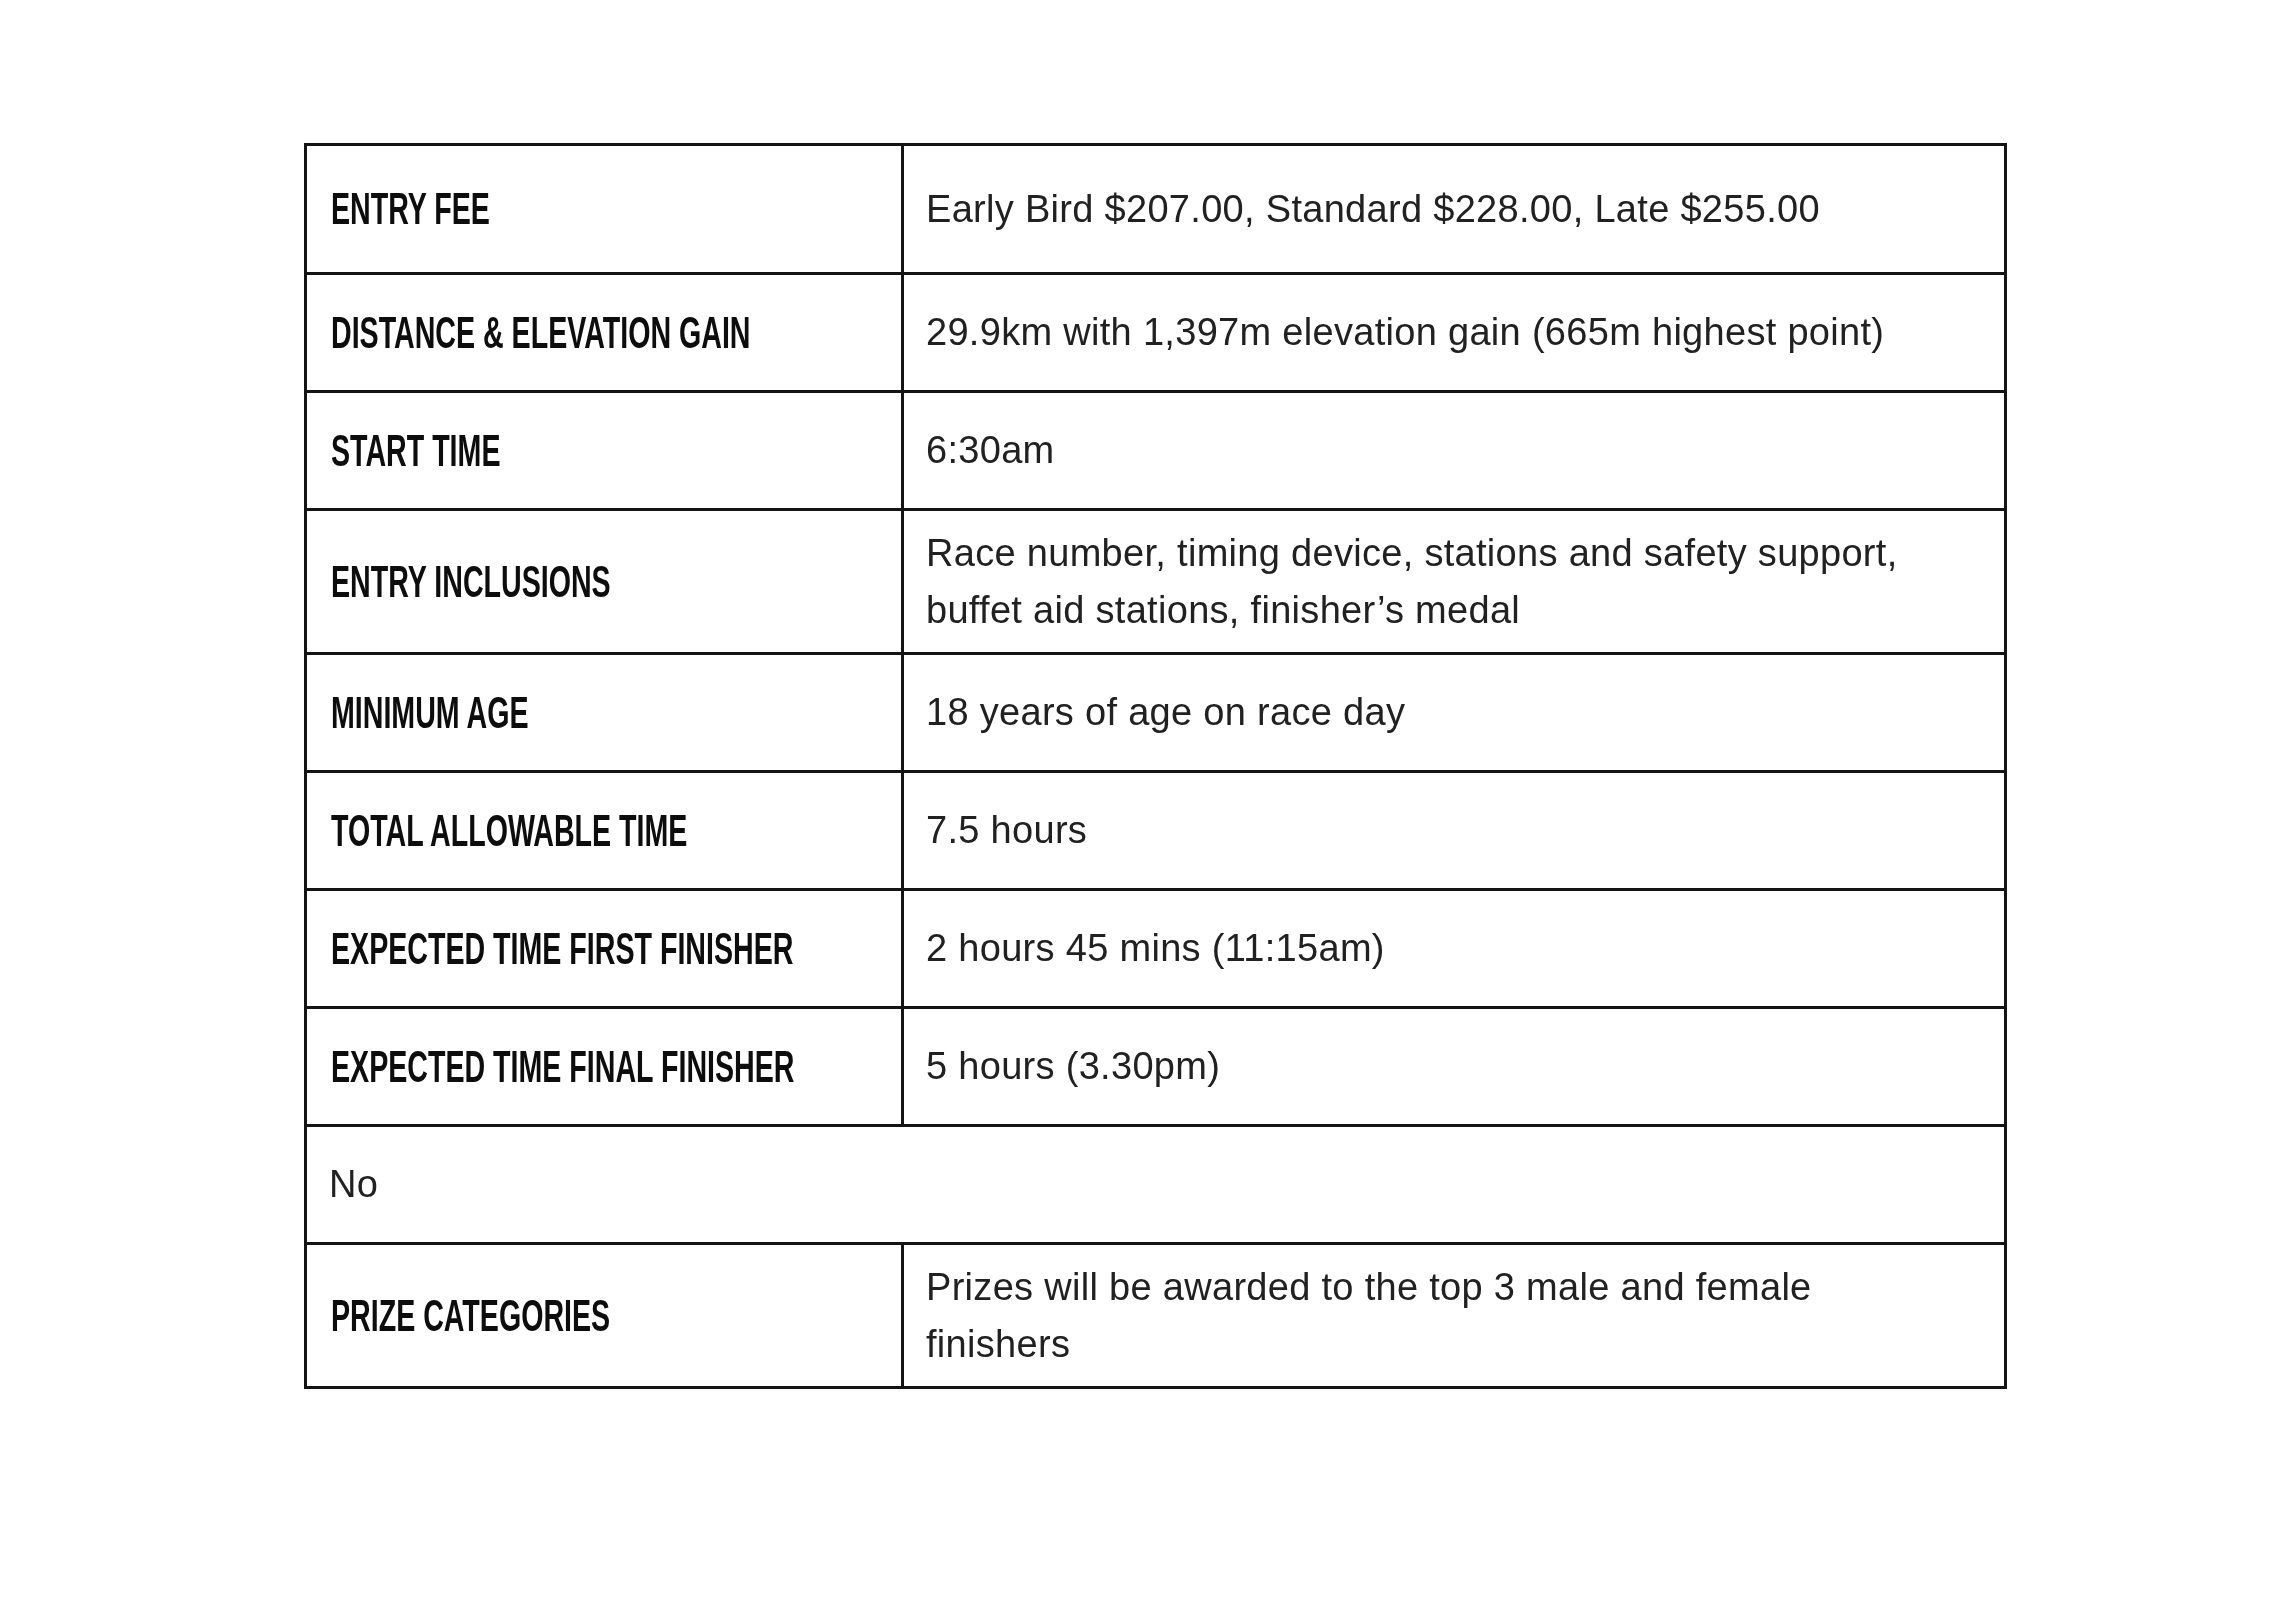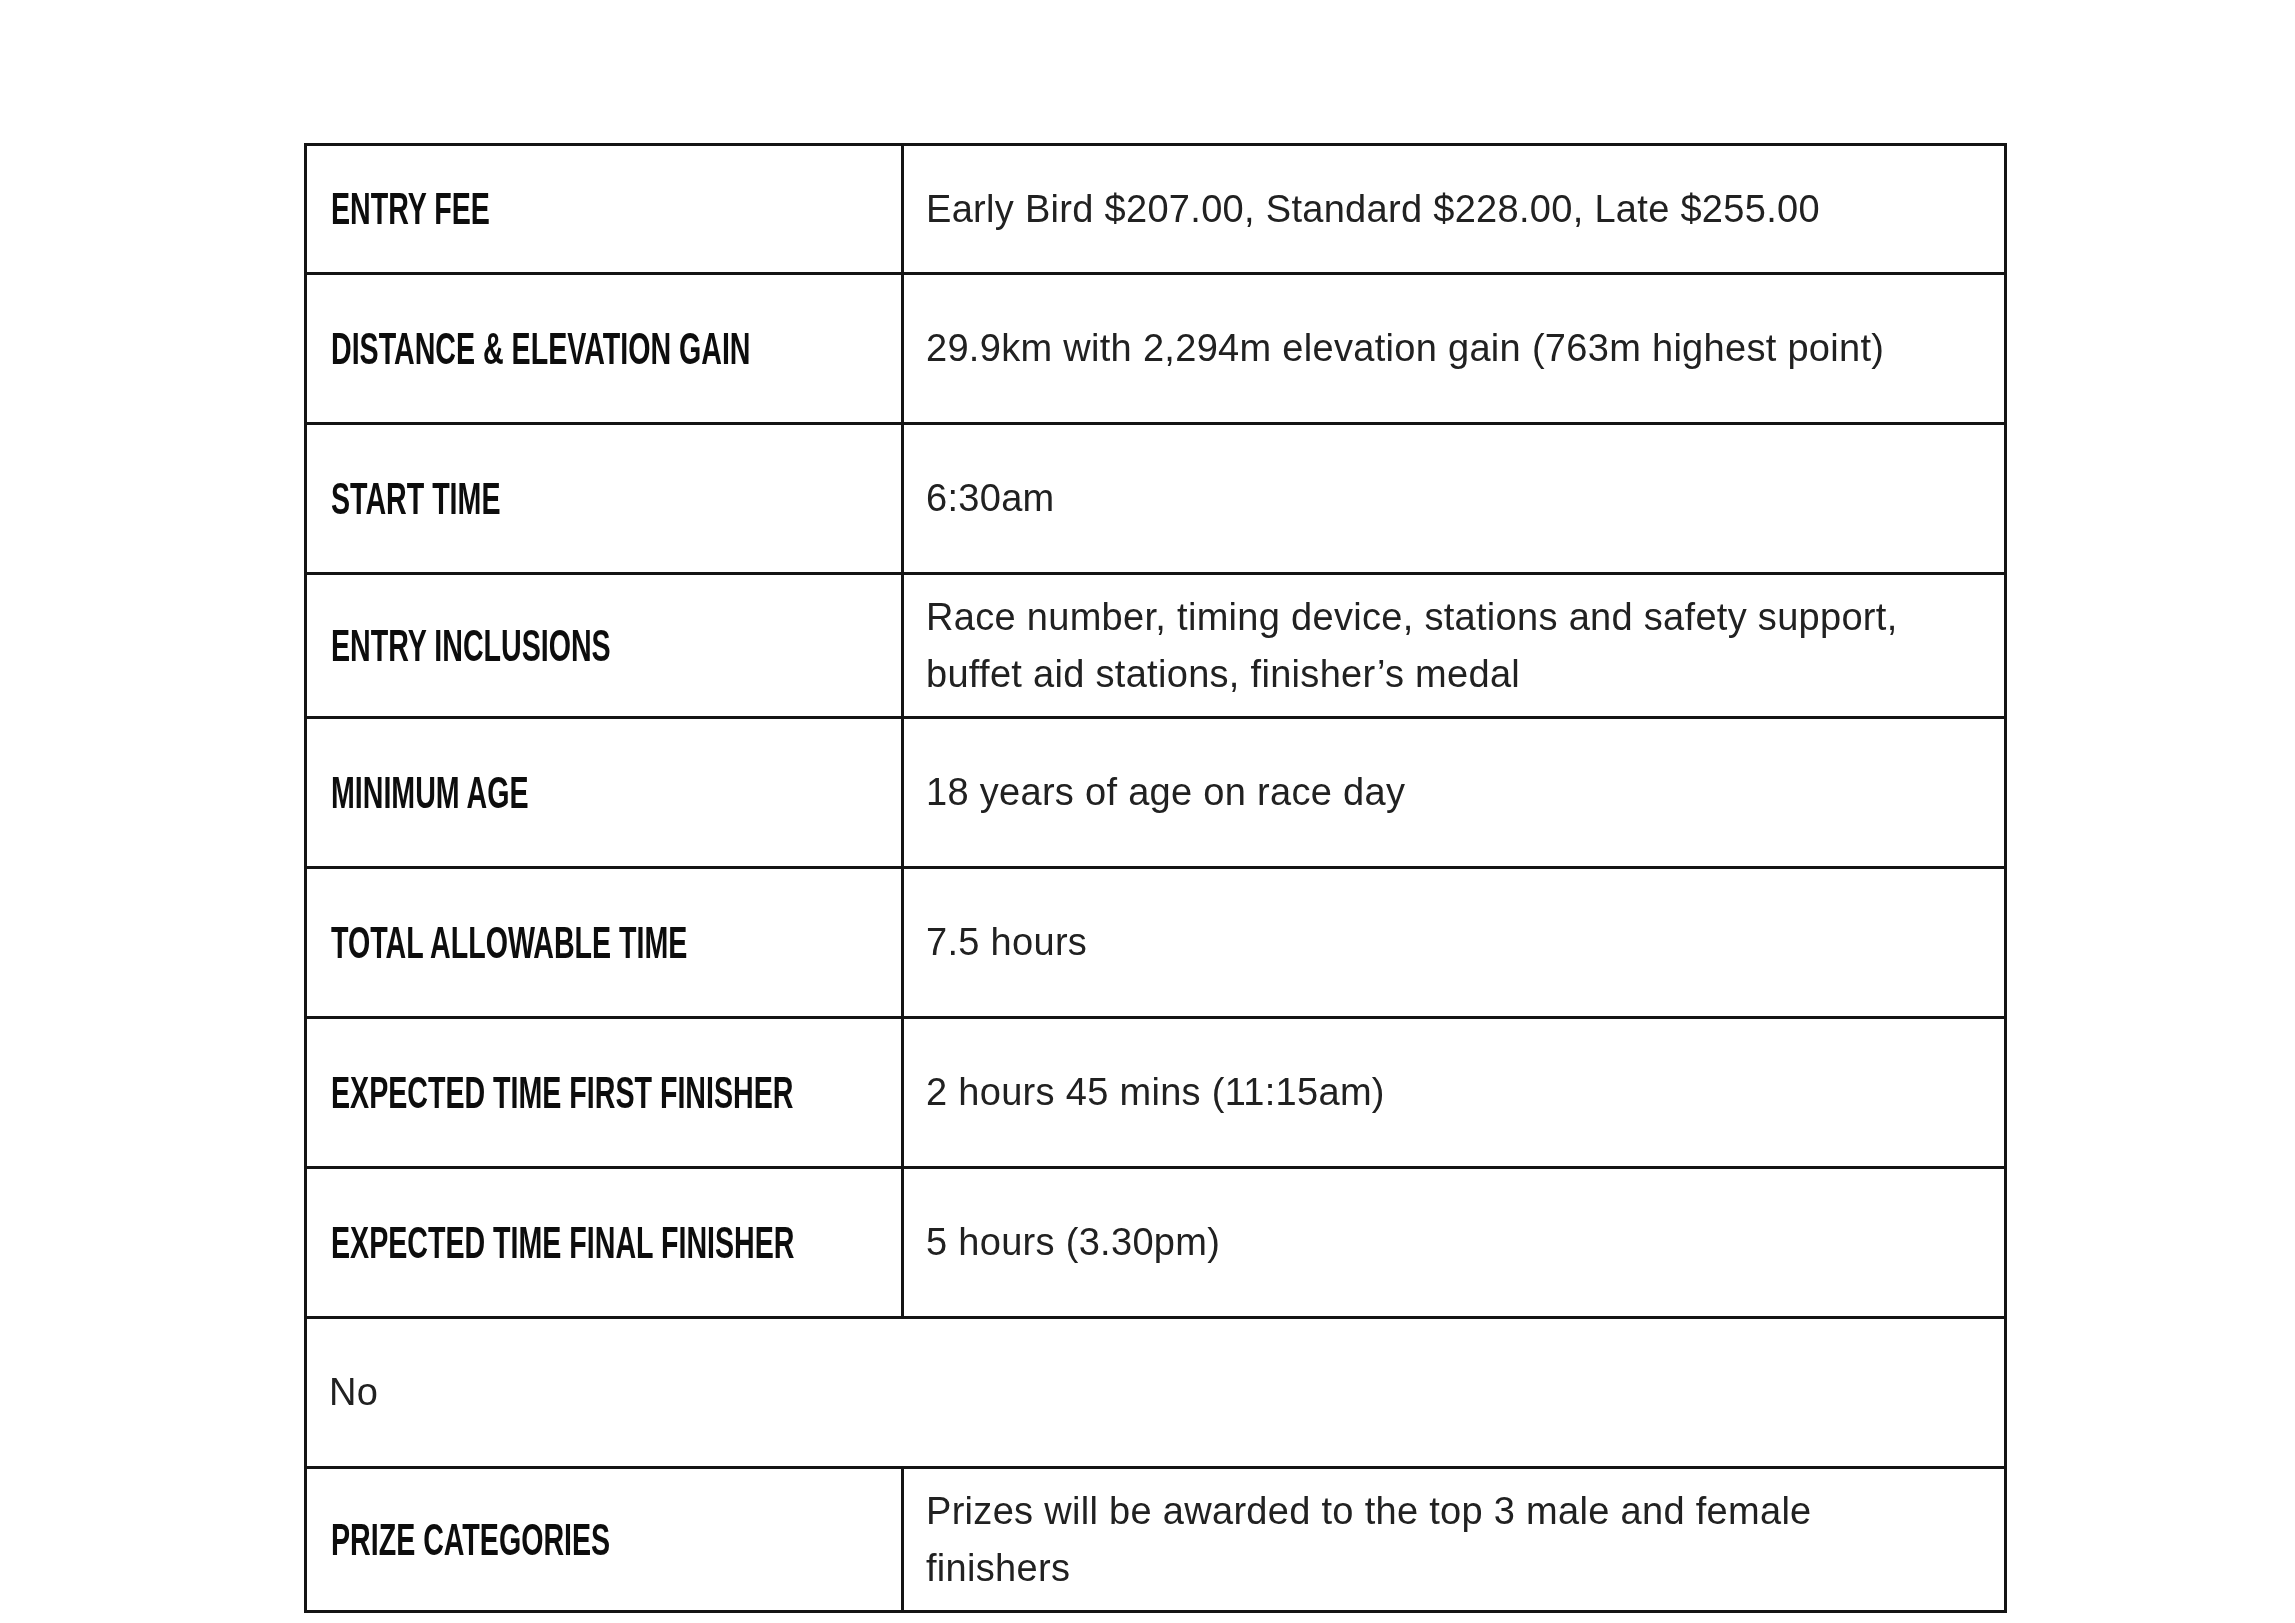--- a/index.html
+++ b/index.html
@@ -18,21 +18,21 @@
     top: 143px;
     width: 1703px;
     box-sizing: border-box;
     border: 3.7px solid #141414;
     background: #ffffff;
   }
 
   .row {
     display: flex;
     box-sizing: border-box;
-    height: 150px;
+    height: 118px;
   }
   .row:first-child { height: 126px; }
   .row + .row { border-top: 3.7px solid #141414; }
   .row.tall { height: 144px; }
   .row.tall:first-child { height: 174px; }
 
   .label-cell {
     box-sizing: border-box;
     width: 597px;
     flex: 0 0 597px;
@@ -86,21 +86,21 @@
       </div>
       <div class="value-cell">
         <span class="value-line">Early Bird $207.00, Standard $228.00, Late $255.00</span>
       </div>
     </div>
     <div class="row">
       <div class="label-cell">
         <span class="label-text">DISTANCE &amp; ELEVATION GAIN</span>
       </div>
       <div class="value-cell">
-        <span class="value-line">29.9km with 2,294m elevation gain (763m highest point)</span>
+        <span class="value-line">29.9km with 1,397m elevation gain (665m highest point)</span>
       </div>
     </div>
     <div class="row">
       <div class="label-cell">
         <span class="label-text">START TIME</span>
       </div>
       <div class="value-cell">
         <span class="value-line">6:30am</span>
       </div>
     </div>

